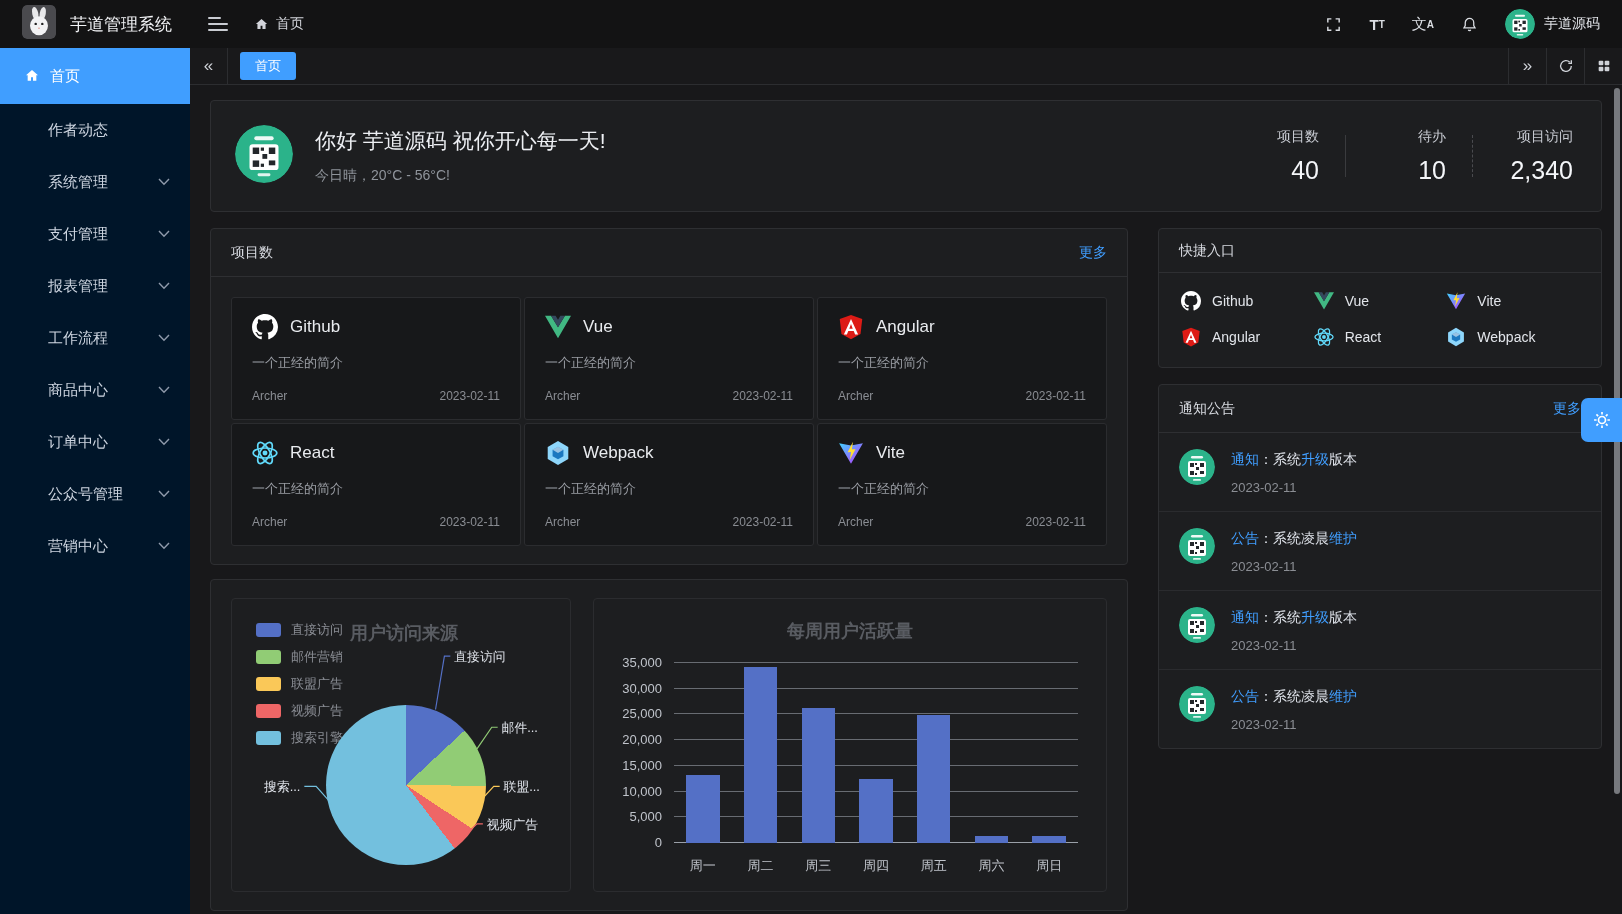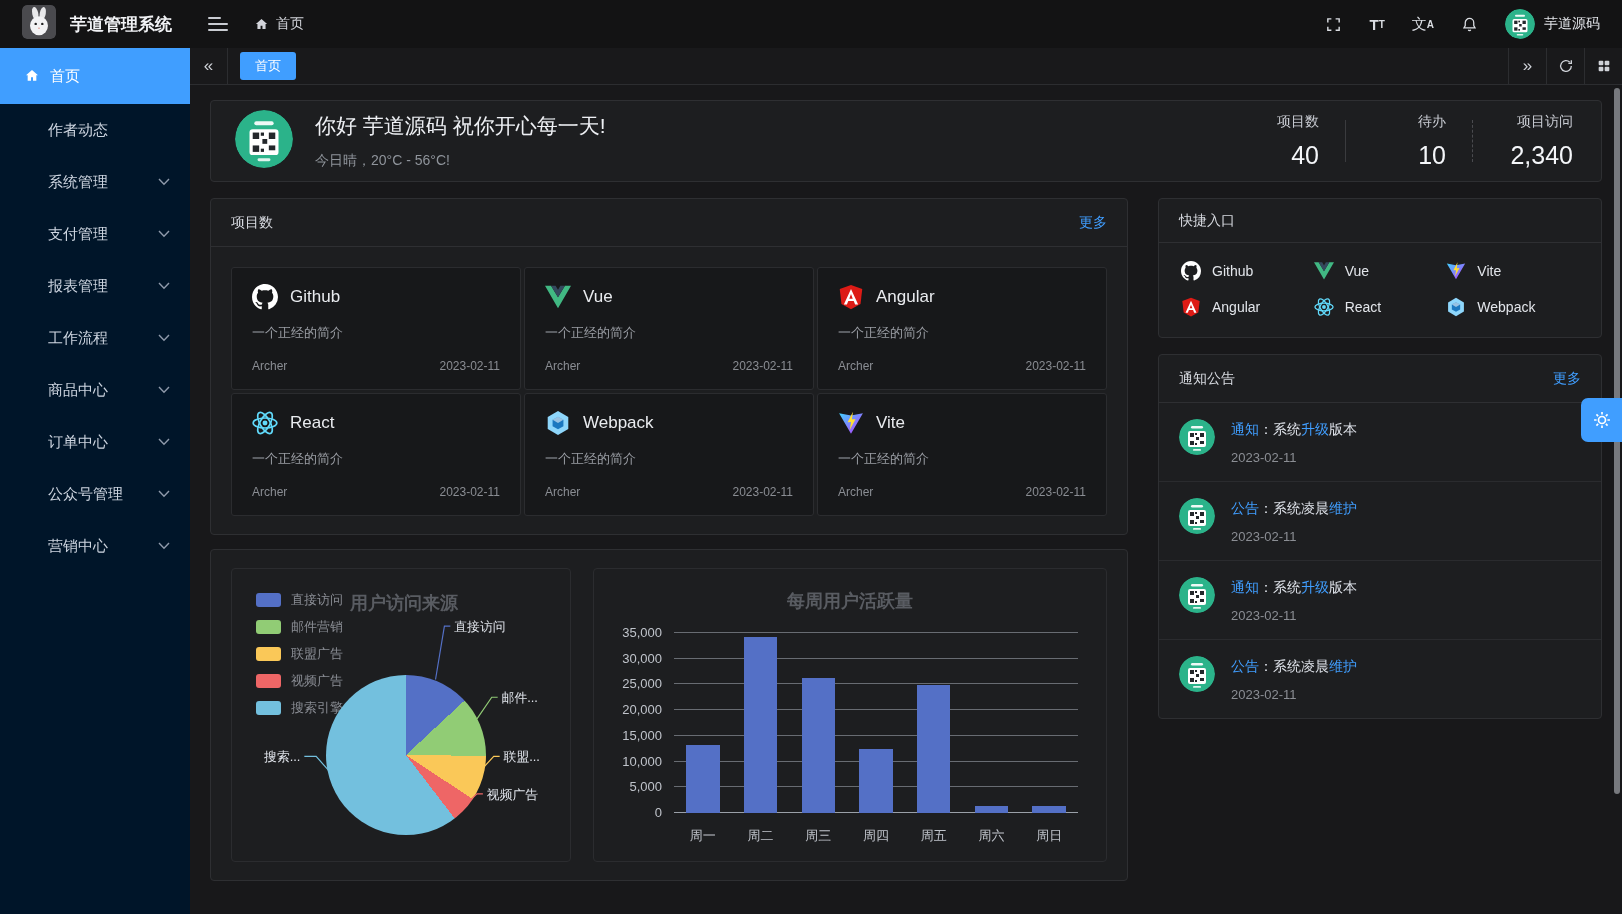--- a/index.html
+++ b/index.html
@@ -5,21 +5,21 @@
   * { margin:0; padding:0; box-sizing:border-box; }
   html,body { width:1622px; height:914px; overflow:hidden; background:#18181a;
     font-family:"Liberation Sans", sans-serif; color:#e5e8ee; }
   .screen { position:relative; width:1622px; height:914px; }
 
   
   .top-header { position:absolute; top:0; left:0; right:0; height:48px; background:#131314;
     display:flex; align-items:center; z-index:30; }
   .logo-area { width:190px; display:flex; align-items:center; padding-left:22px; flex:0 0 190px; }
   .logo-area svg { width:34px; height:34px; border-radius:5px; }
-  .app-title { margin-left:14px; font-size:17px; font-weight:bold; color:#f2f3f6; white-space:nowrap; }
+  .app-title { margin-left:14px; font-size:17px; font-weight:normal; color:#f2f3f6; white-space:nowrap; }
   .hamburger { margin-left:18px; width:20px; cursor:pointer; }
   .hamburger i { display:block; height:2px; background:#c9ccd2; margin:4px 0; border-radius:1px; }
   .hamburger i:first-child { width:70%; }
   .hamburger i { width:100%; }
   .hamburger i.short { width:65%; }
   .breadcrumb { display:flex; align-items:center; margin-left:26px; gap:7px; color:#d2d4da; font-size:14px; }
   .breadcrumb svg { width:15px; height:15px; }
   .hdr-spacer { flex:1; }
   .hdr-right { display:flex; align-items:center; gap:27px; padding-right:22px; color:#dadde2; }
   .hdr-ic { display:flex; align-items:center; justify-content:center; cursor:pointer; }
@@ -51,21 +51,21 @@
   .tab-spacer { flex:1; }
 
   
   .main { position:absolute; top:86px; left:190px; right:0; bottom:0; padding:14px 20px 0 20px; }
   .card { background:#1d1e20; border:1px solid #2e2f32; border-radius:4px; }
   .card-header { height:48px; display:flex; align-items:center; justify-content:space-between;
     padding:0 20px; border-bottom:1px solid #2e2f32; font-size:14px; color:#d8dbe1; }
   .more-link { color:#409eff; font-size:14px; cursor:pointer; }
 
   
-  .greeting { height:82px; display:flex; align-items:center; padding:0 28px 0 24px; }
+  .greeting { height:112px; display:flex; align-items:center; padding:0 28px 0 24px; }
   .greeting .g-avatar svg { width:58px; height:58px; border-radius:50%; }
   .g-text { margin-left:22px; }
   .g-title { font-size:21px; color:#eef0f4; }
   .g-sub { margin-top:12px; font-size:14px; color:#8f949b; }
   .g-spacer { flex:1; }
   .g-stats { display:flex; align-items:center; gap:0; }
   .g-stat { text-align:right; min-width:74px; }
   .g-stat .lb { font-size:14px; color:#c9ccd3; }
   .g-stat .vl { margin-top:10px; font-size:25px; color:#f4f6f9; }
   .g-div { width:1px; height:42px; background:#3a3b3e; margin:0 26px; align-self:center; }

